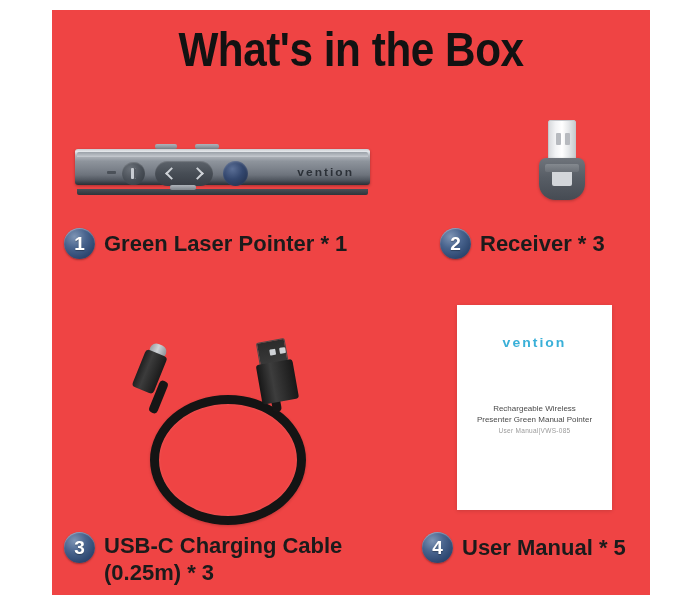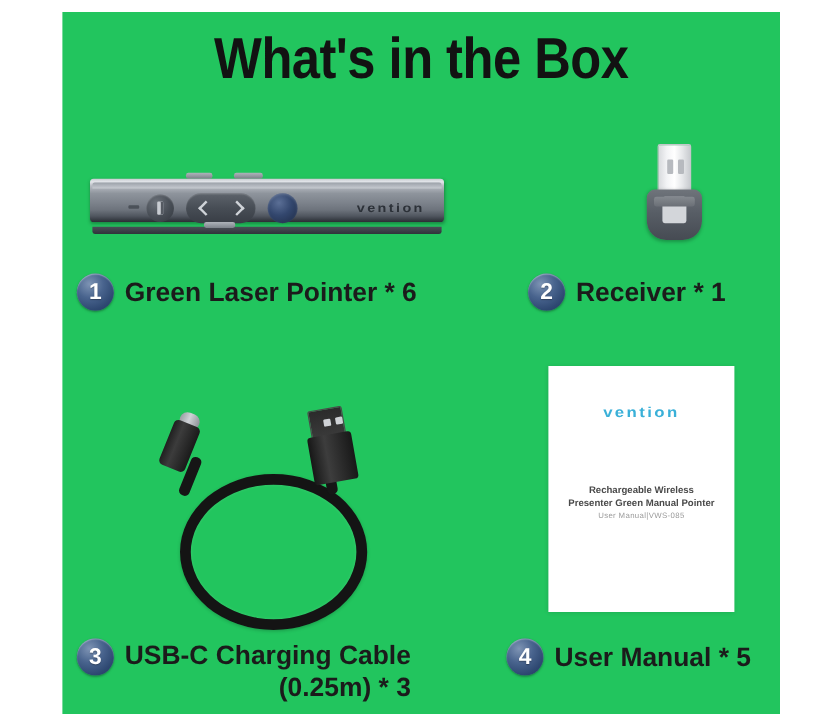--- a/index.html
+++ b/index.html
@@ -9,21 +9,21 @@
     font-family:"Liberation Sans", sans-serif;
     overflow:hidden;
     position:relative;
   }
 
   
   #panel{
     position:absolute;
     left:52px; top:10px;
     width:598px; height:585px;
-    background:#22c55e;
+    background:#ef4444;
     overflow:hidden;
   }
 
   
   #title{
     position:absolute;
     left:0; top:12px; width:598px;
     text-align:center;
     font-family:"Liberation Sans", sans-serif;
     font-size:48px;
@@ -62,21 +62,21 @@
   .label-text{
     font-family:"Liberation Sans", sans-serif;
     font-size:22px;
     font-weight:bold;
     color:#1b1b1b;
     line-height:31px;
     white-space:nowrap;
   }
   .label-text.two-line{
     line-height:27px;
-    text-align:right;
+    text-align:left;
   }
   .label-text .l2{display:block;}
 
   
   #pointer-art{
     position:absolute;
     left:23px; top:133px;
     width:295px; height:47px;
   }
   .pt-body{
@@ -271,21 +271,21 @@
     letter-spacing:2px;
     color:#3ab0d8;
     text-transform:lowercase;
     transform:scaleY(0.85);
   }
   .mn-title{
     position:absolute;left:10px;top:98px;width:135px;
     text-align:center;
     font-family:"Liberation Sans", sans-serif;
     font-size:8px;
-    font-weight:bold;
+    font-weight:normal;
     line-height:11px;
     color:#4a4a4a;
   }
   .mn-sub{
     position:absolute;left:10px;top:122px;width:135px;
     text-align:center;
     font-family:"Liberation Sans", sans-serif;
     font-size:6.5px;
     color:#9a9a9a;
     letter-spacing:.3px;
@@ -313,36 +313,36 @@
         <div class="pt-laser-btn"></div>
         <div class="pt-logo">VENTION</div>
         <div class="pt-bot-strip"></div>
       </div>
       <div class="pt-nub n3"></div>
     </div>
   </div>
 
   <div class="label-row" style="left:12px; top:218px;">
     <span class="badge">1</span>
-    <span class="label-text">Green Laser Pointer * 6</span>
+    <span class="label-text">Green Laser Pointer * 1</span>
   </div>
 
   <div class="cell">
     <div id="receiver-art">
       <div class="rc-usb">
         <span class="rc-slot s1"></span>
         <span class="rc-slot s2"></span>
       </div>
       <div class="rc-body"></div>
     </div>
   </div>
 
   <div class="label-row" style="left:388px; top:218px;">
     <span class="badge">2</span>
-    <span class="label-text">Receiver * 1</span>
+    <span class="label-text">Receiver * 3</span>
   </div>
 
   <div class="cell">
     <div id="cable-art">
       <div class="cb-loop"></div>
       <div class="cb-lead-c"></div>
       <div class="cb-lead-a"></div>
       <div class="cb-usbc">
         <span class="tip"></span>
         <span class="shell"></span>

